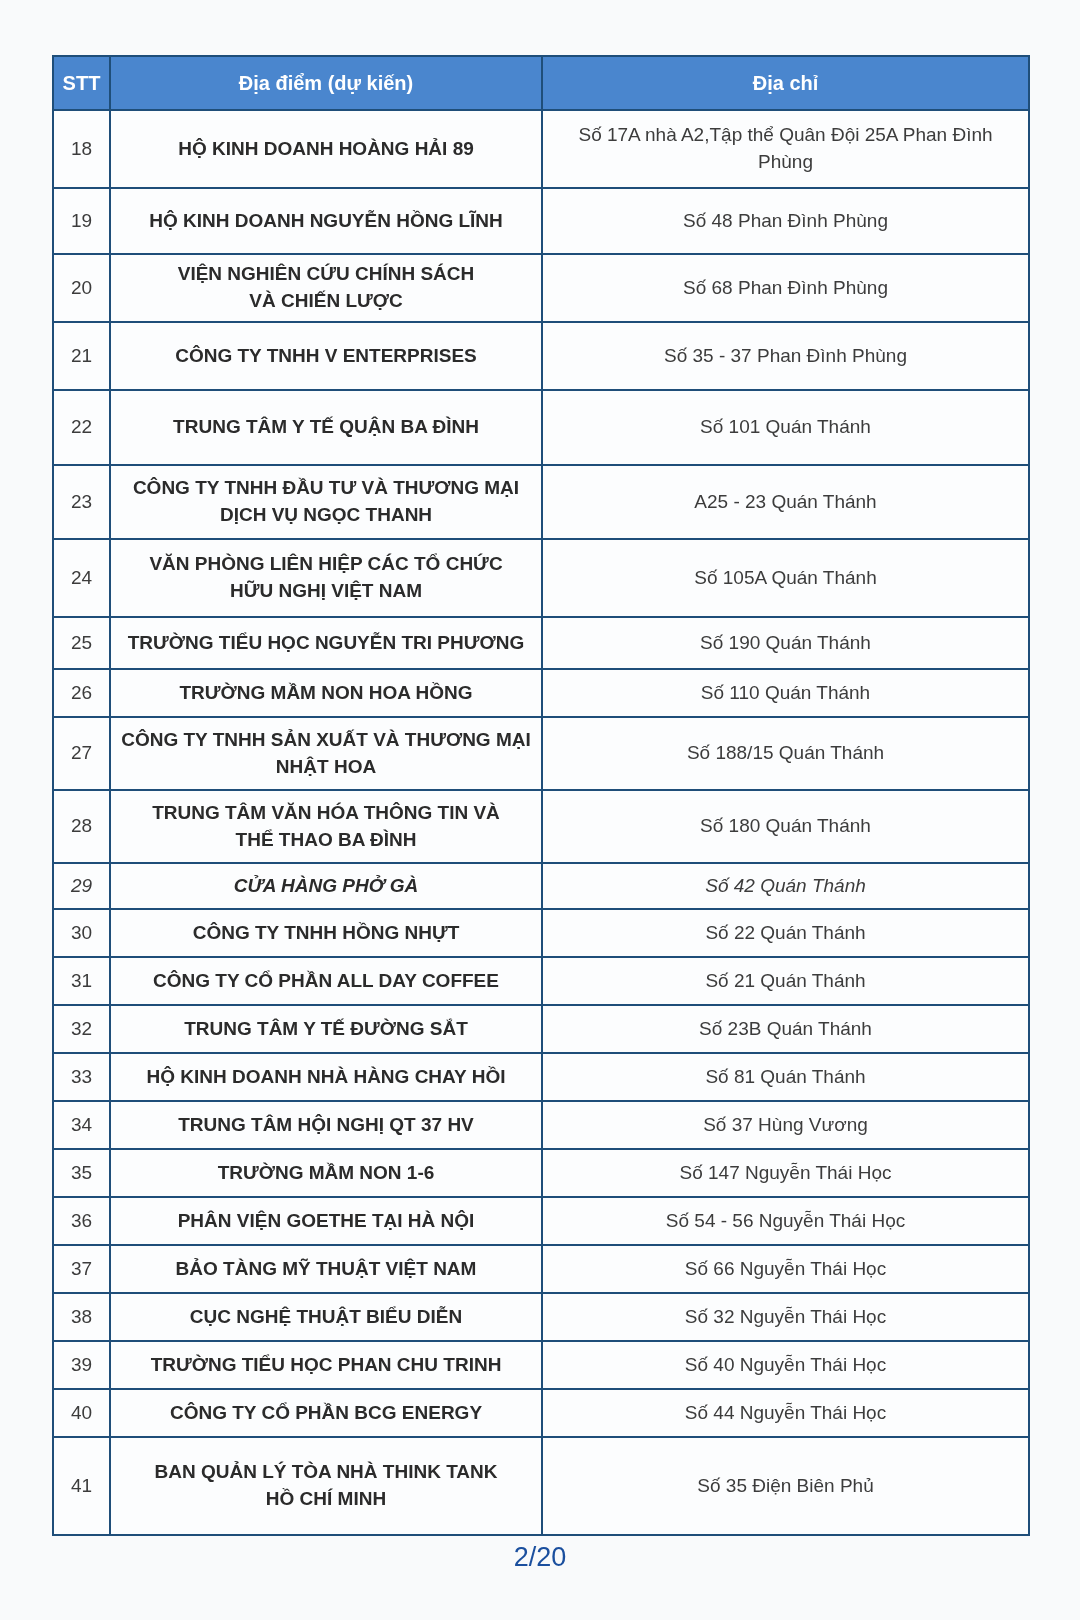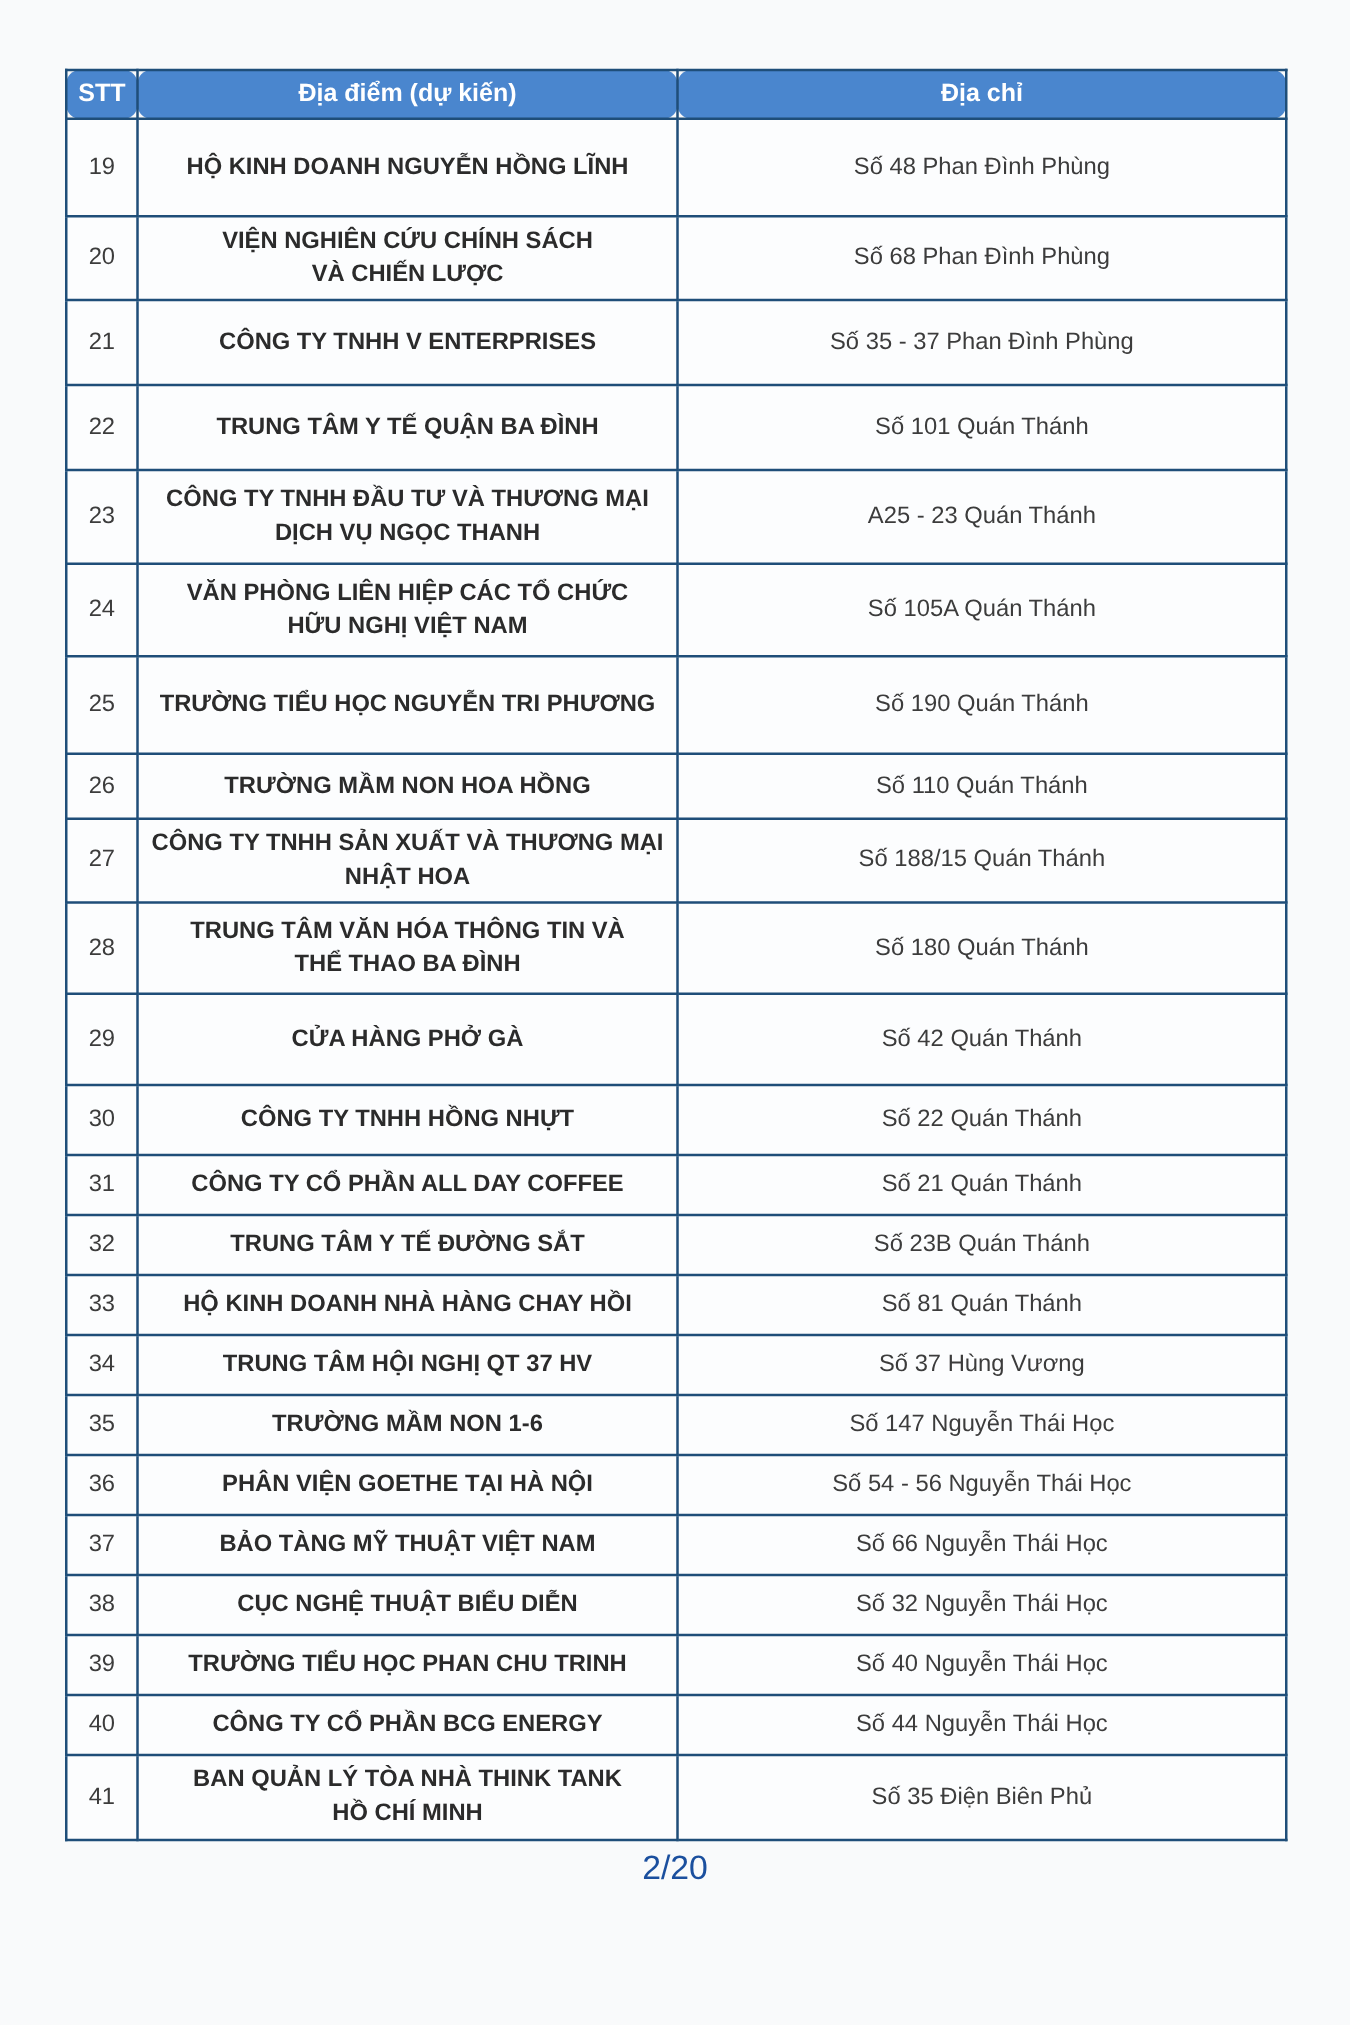--- a/index.html
+++ b/index.html
@@ -40,23 +40,22 @@
     padding: 6px 10px;
   }
   .loc-table col.c-stt  { width: 57px; }
   .loc-table col.c-name { width: 432px; }
   .loc-table col.c-addr { width: 487px; }
   .loc-table thead th {
     background: var(--header-bg);
     color: var(--header-text);
     font-weight: bold;
     font-size: 20px;
-    height: 39px;
+    height: 54px;
     padding: 4px 8px;
-    border-radius: 11px;
   }
   .loc-table tbody td {
     background: var(--cell-bg);
     font-size: 19px;
     line-height: 1.4;
   }
   .loc-table tbody td.stt {
     color: var(--address-text);
     font-weight: 400;
   }
@@ -74,21 +73,21 @@
   .loc-table tbody tr:nth-child(1)  { height: 78px; }
   .loc-table tbody tr:nth-child(2)  { height: 66px; }
   .loc-table tbody tr:nth-child(3)  { height: 68px; }
   .loc-table tbody tr:nth-child(4)  { height: 68px; }
   .loc-table tbody tr:nth-child(5)  { height: 75px; }
   .loc-table tbody tr:nth-child(6)  { height: 74px; }
   .loc-table tbody tr:nth-child(7)  { height: 78px; }
   .loc-table tbody tr:nth-child(8)  { height: 52px; }
   .loc-table tbody tr:nth-child(10) { height: 73px; }
   .loc-table tbody tr:nth-child(11) { height: 73px; }
-  .loc-table tbody tr:nth-child(12) { height: 56px; }
+  .loc-table tbody tr:nth-child(12) { height: 46px; font-style: italic; }
   .loc-table tbody tr:nth-child(24) { height: 98px; }
   .footer {
     text-align: center;
     margin-top: 6px;
     padding-bottom: 30px;
     font-size: 27px;
     color: var(--footer-text);
   }
 </style>
 </head>
@@ -103,20 +102,25 @@
     </colgroup>
     <thead>
       <tr>
         <th>STT</th>
         <th>Địa điểm (dự kiến)</th>
         <th>Địa chỉ</th>
       </tr>
     </thead>
     <tbody>
         <tr>
+    <td class="stt">18</td>
+    <td class="name">HỘ KINH DOANH HOÀNG HẢI 89</td>
+    <td class="addr">Số 17A nhà A2,Tập thể Quân Đội 25A Phan Đình Phùng</td>
+  </tr>
+        <tr>
     <td class="stt">19</td>
     <td class="name">HỘ KINH DOANH NGUYỄN HỒNG LĨNH</td>
     <td class="addr">Số 48 Phan Đình Phùng</td>
   </tr>
         <tr>
     <td class="stt">20</td>
     <td class="name">VIỆN NGHIÊN CỨU CHÍNH SÁCH
 VÀ CHIẾN LƯỢC</td>
     <td class="addr">Số 68 Phan Đình Phùng</td>
   </tr>

